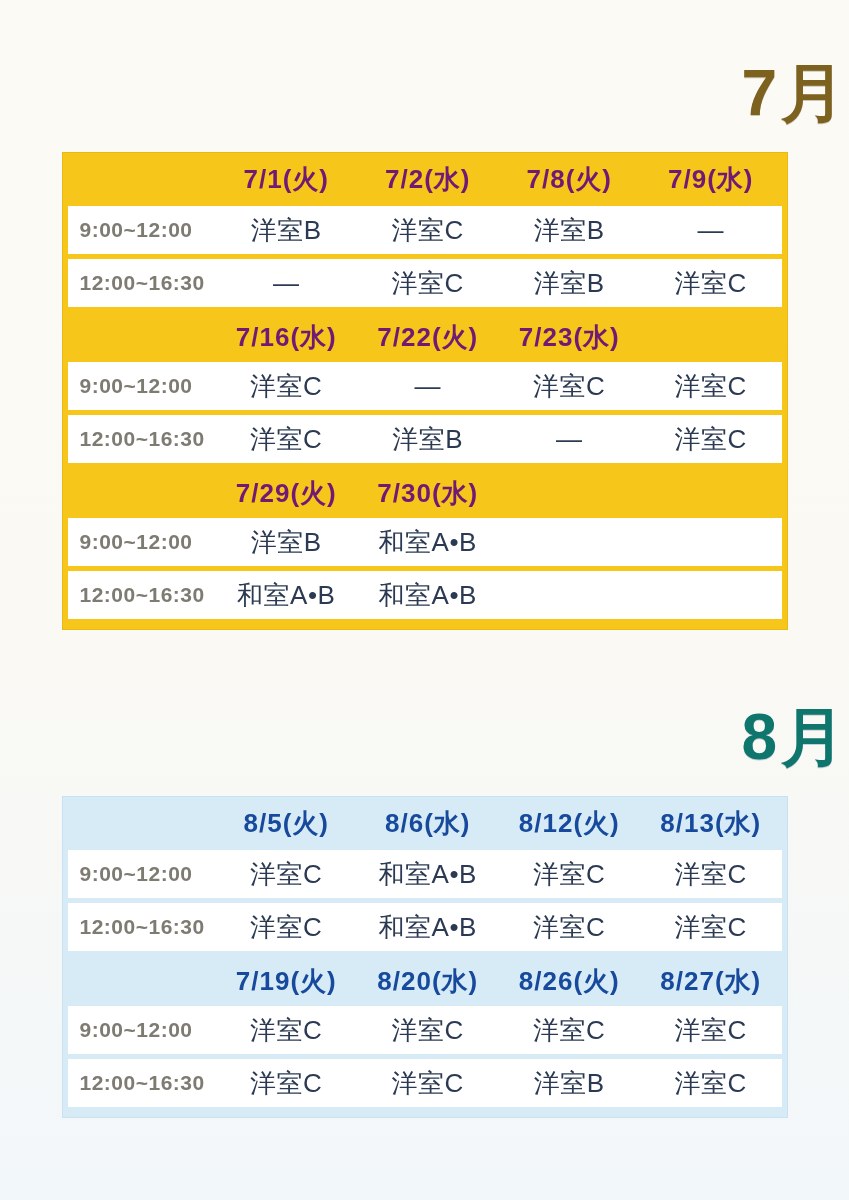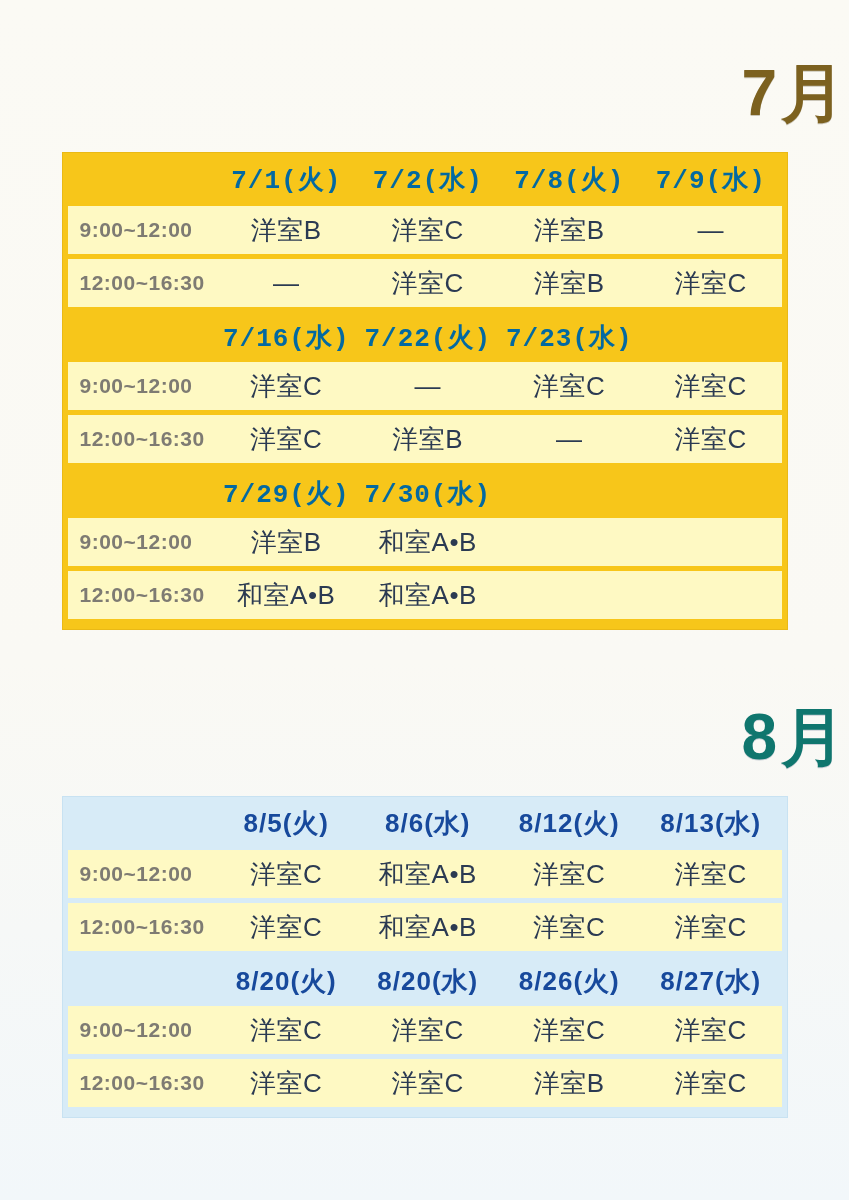--- a/index.html
+++ b/index.html
@@ -27,31 +27,31 @@
   }
   .sched.july   { background: #f7c61a; box-shadow: 0 0 0 1px #eab916 inset; }
   .sched.august { background: #d7ebf7; box-shadow: 0 0 0 1px #c8e2f2 inset; }
 
   .row {
     display: grid;
     grid-template-columns: 148px 1fr 1fr 1fr 1fr;
     align-items: center;
   }
   .header-row { height: 50px; padding: 0 6px; }
-  .data-row   { height: 48px; margin: 0 6px 5px; background: #fef9c3; }
+  .data-row   { height: 48px; margin: 0 6px 5px; background: #ffffff; }
   .sched .section:first-child .header-row { height: 54px; }
 
   .date-cell {
     text-align: center;
     font-size: 26px;
     font-weight: 700;
     letter-spacing: 1px;
     white-space: nowrap;
   }
-  .july   .date-cell { color: #0369a1; font-family: Liberation Mono, monospace; }
+  .july   .date-cell { color: #701a75; }
   .august .date-cell { color: #17499c; }
 
   .time-cell {
     padding-left: 12px;
     font-size: 21px;
     font-weight: 700;
     color: #7e7b73;
     letter-spacing: .5px;
     white-space: nowrap;
   }
@@ -170,21 +170,21 @@
         <div class="room-cell">洋室C</div>
         <div class="room-cell">和室A•B</div>
         <div class="room-cell">洋室C</div>
         <div class="room-cell">洋室C</div>
       </div>
     </div>
 
     <div class="section">
       <div class="row header-row">
         <div class="time-cell"></div>
-        <div class="date-cell">8/20(火)</div>
+        <div class="date-cell">7/19(火)</div>
         <div class="date-cell">8/20(水)</div>
         <div class="date-cell">8/26(火)</div>
         <div class="date-cell">8/27(水)</div>
       </div>
       <div class="row data-row">
         <div class="time-cell">9:00~12:00</div>
         <div class="room-cell">洋室C</div>
         <div class="room-cell">洋室C</div>
         <div class="room-cell">洋室C</div>
         <div class="room-cell">洋室C</div>

